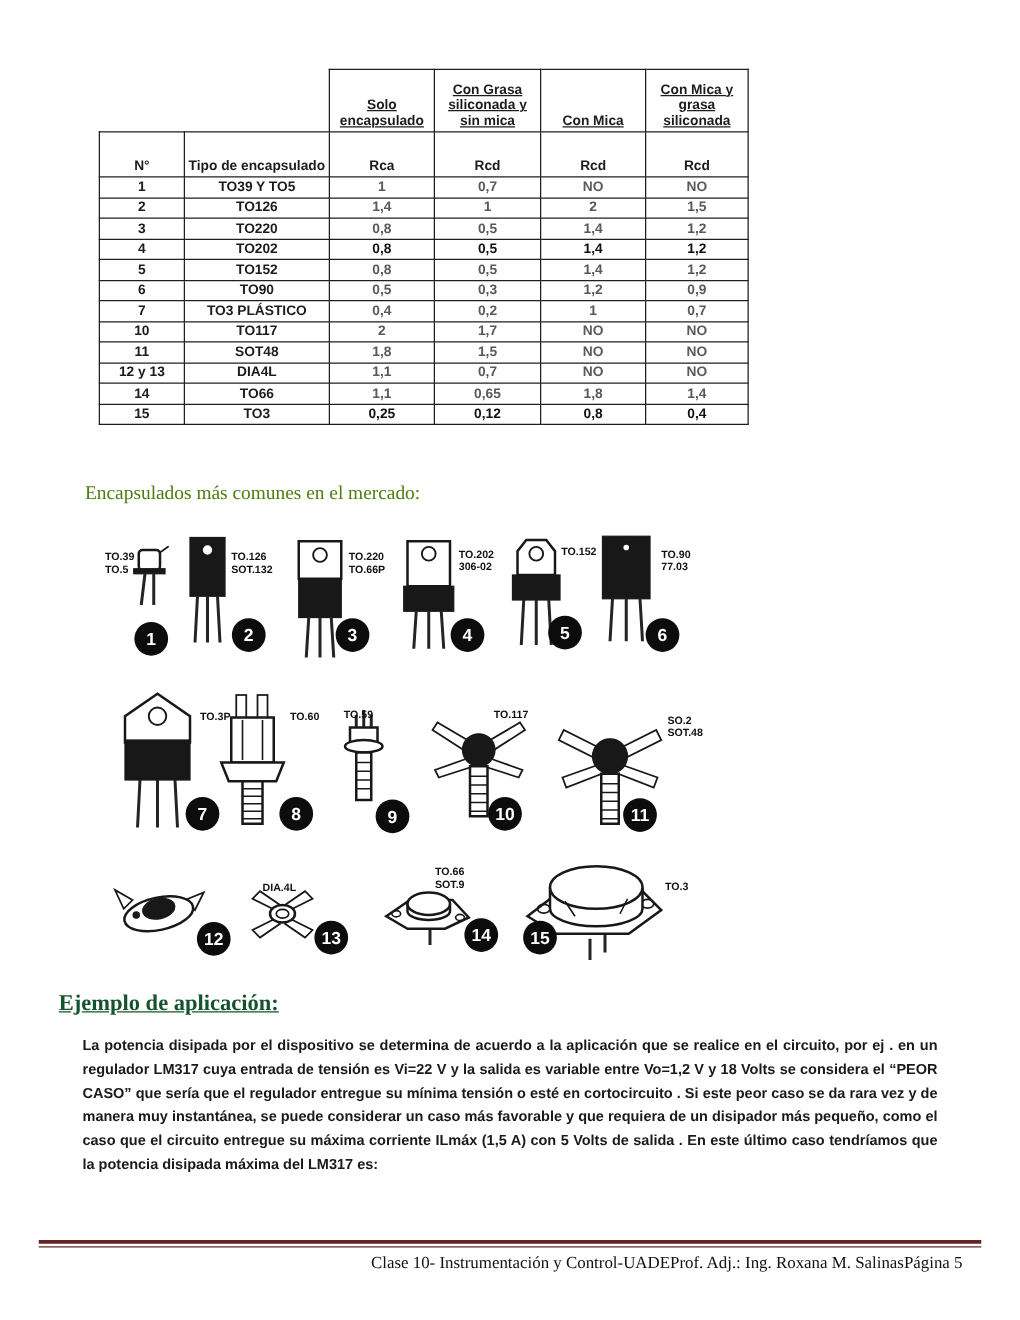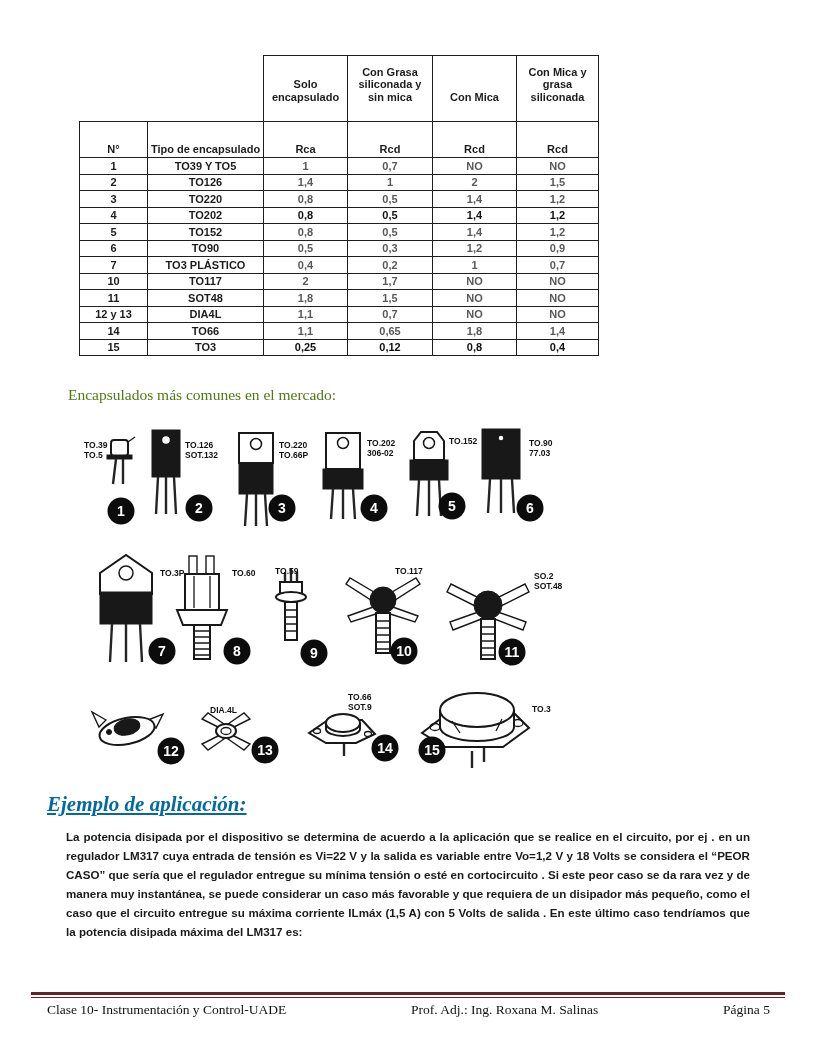--- a/index.html
+++ b/index.html
@@ -5,39 +5,39 @@
   html,body{margin:0;padding:0;background:#e8e8e8;}
   .page{position:relative;width:816px;height:1056px;background:#ffffff;margin:0 auto;
         font-family:"Liberation Sans",sans-serif;overflow:hidden;}
 
   
   .rtable{position:absolute;left:79px;top:55px;border-collapse:collapse;table-layout:fixed;
           font-family:"Liberation Sans",sans-serif;font-weight:bold;font-size:11px;
           text-align:center;color:#1c1c1c;}
   .rtable th,.rtable td{border:1.6px solid #1f1f1f;padding:1px 2px;line-height:12.5px;}
   .rtable .nb{border:none;background:#fff;}
-  .rtable .band1 th{height:46px;vertical-align:bottom;padding-bottom:18px;}
+  .rtable .band1 th{height:46px;vertical-align:bottom;padding-bottom:2px;text-decoration:underline;}
   .rtable .band2 th{height:32px;vertical-align:bottom;padding-bottom:2px;}
   .rtable tbody td{height:13.5px;line-height:12px;}
   .rtable td.val{color:#595959;}
   .rtable td.val.em{color:#101010;}
 
   
   .caption{position:absolute;left:68px;top:386px;font-family:"Liberation Serif",serif;
            font-size:15.5px;color:#4d7c0f;}
   .ex-head{position:absolute;left:47px;top:792px;font-family:"Liberation Serif",serif;
-           font-size:21px;font-weight:bold;font-style:italic;text-decoration:underline;color:#0369a1;}
+           font-size:18px;font-weight:bold;text-decoration:underline;color:#14532d;}
   .body-par{position:absolute;left:66px;top:827px;width:684px;font-size:11.6px;
             line-height:19px;color:#1a1a1a;text-align:justify;font-weight:bold;}
 
   
   .f-rule{position:absolute;left:31px;top:992px;width:754px;height:2px;
           border-top:3px solid #632423;border-bottom:1px solid #632423;}
   .f-text{position:absolute;left:47px;top:1002px;width:723px;display:flex;
-          justify-content:space-between;font-family:"Liberation Serif",serif;
+          justify-content:flex-end;font-family:"Liberation Serif",serif;
           font-size:13.5px;color:#111;}
 
   
   .fig{position:absolute;left:82px;top:424px;}
   .s-dark{fill:#181818;stroke:#181818;stroke-width:1;}
   .s-met{fill:#ffffff;stroke:#181818;stroke-width:2;}
   .s-thin{fill:#ffffff;stroke:#181818;stroke-width:1.4;}
   .s-ln{stroke:#181818;stroke-width:1.3;fill:none;}
   .s-lead{stroke:#242424;stroke-width:2.4;fill:none;}
   .s-hole{fill:#ffffff;stroke:#181818;stroke-width:1.5;}

